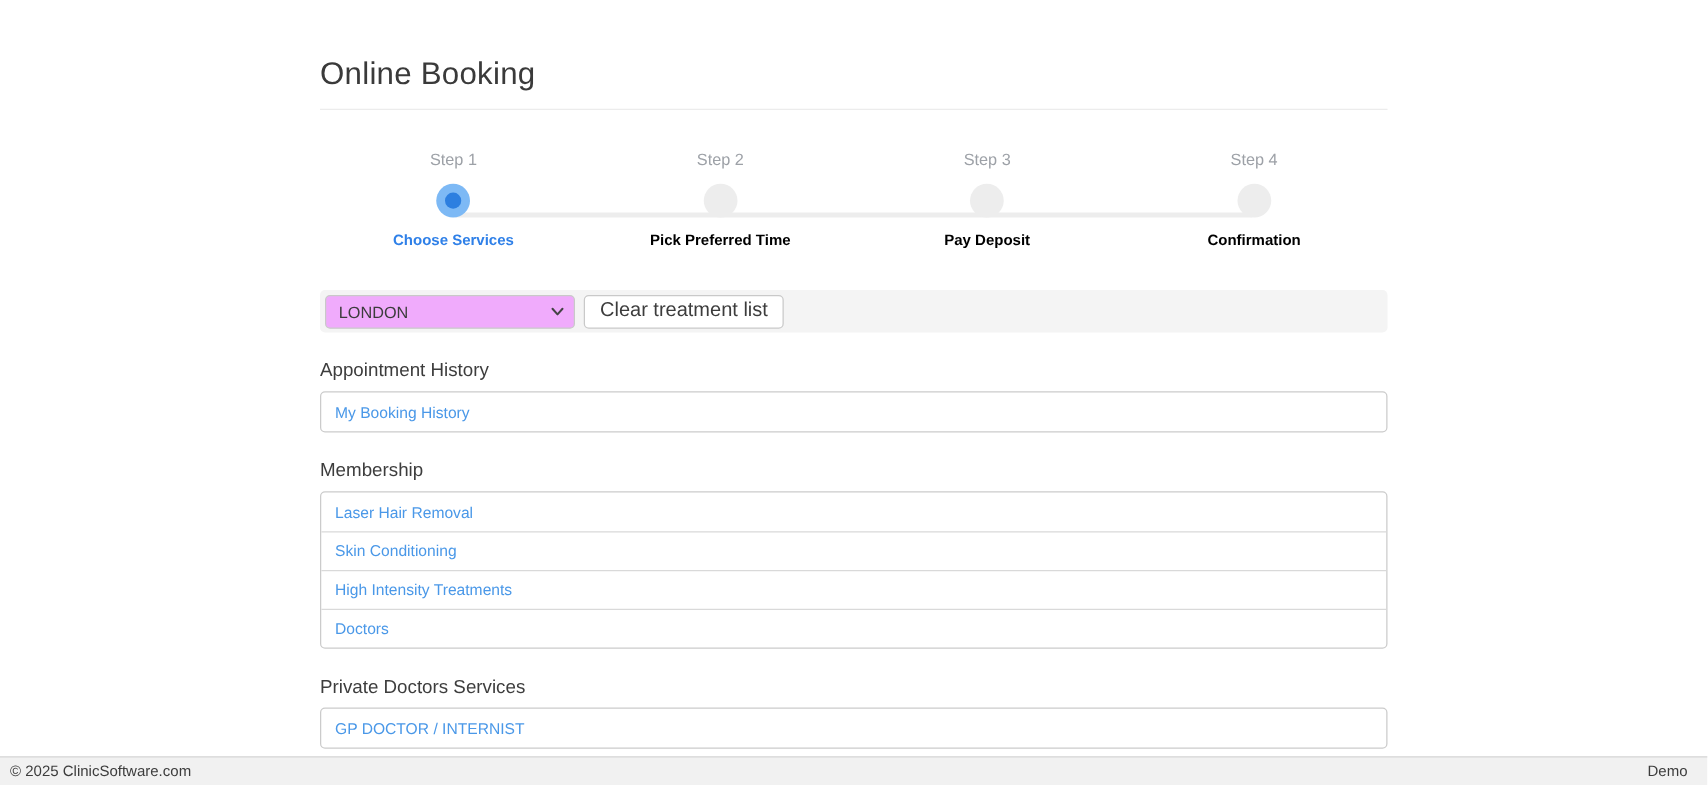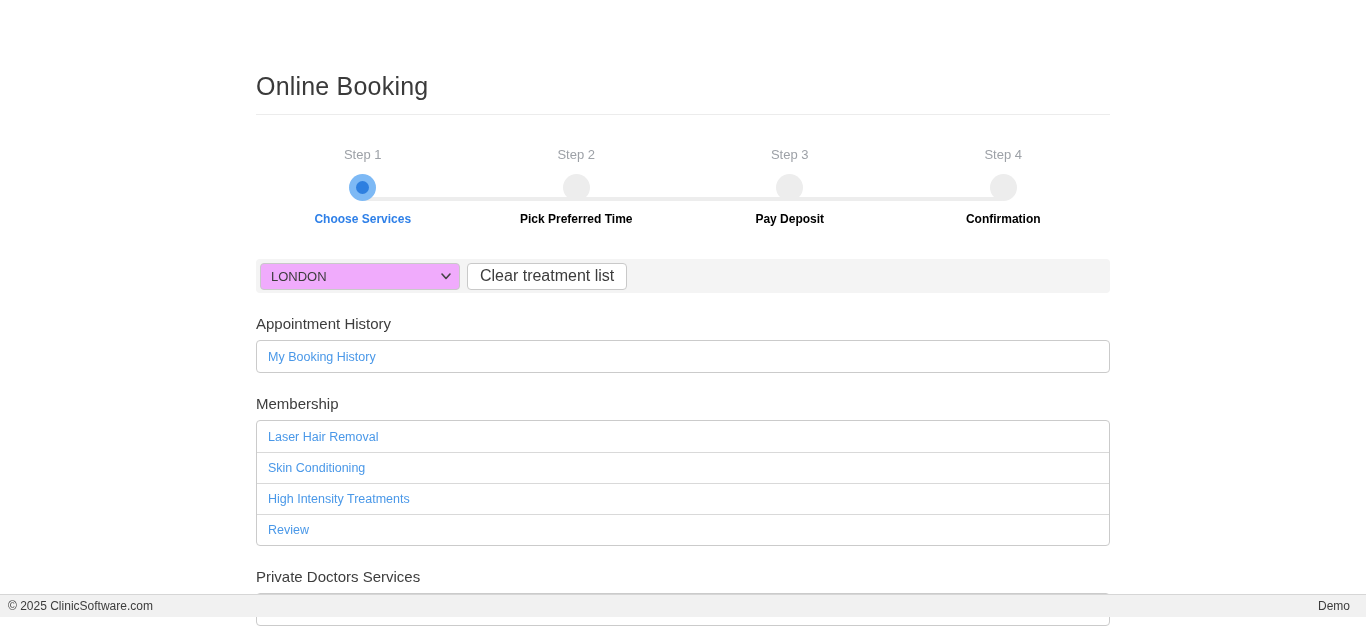--- a/index.html
+++ b/index.html
@@ -1,21 +1,21 @@
 <!DOCTYPE html>
 <html><head>
 <meta charset="utf-8">
 <style>
   * { margin:0; padding:0; box-sizing:border-box; }
   html,body { width:1366px; height:633px; overflow:hidden; }
   body {
     font-family:"Liberation Sans","DejaVu Sans",sans-serif;
     background:#ffffff; color:#3c3c3c; position:relative;
   }
-  .container { width:854px; margin:0 auto; padding-top:72px; }
+  .container { width:854px; margin:0 auto; padding-top:45px; }
 
   h1.page-title { font-size:25px; font-weight:400; color:#3a3a3a; letter-spacing:.2px; }
   hr.title-rule { border:none; border-top:1px solid #ececec; margin-top:13px; }
 
   
   .stepper { position:relative; margin-top:32px; display:flex; }
   .stepper-line { position:absolute; left:12.5%; width:75%; top:50px; height:4px; background:#ededed; border-radius:2px; }
   .step { width:25%; display:flex; flex-direction:column; align-items:center; position:relative; z-index:1; }
   .step-num { font-size:13px; color:#9da1a7; height:16px;text-align:center; }
   .step-dot-wrap { margin-top:11px; height:27px; display:flex; align-items:center; justify-content:center; }
@@ -43,21 +43,21 @@
 
   
   .section-heading { margin-top:22px; margin-bottom:8px; font-size:15px; font-weight:400; color:#3d3d3d; }
   .list-group { border:1px solid #cbcbcb; border-radius:4px; background:#fff; overflow:hidden; }
   .list-item { height:31px; display:flex; align-items:center; padding-left:11px; border-top:1px solid #d9d9d9; cursor:pointer; }
   .list-item:first-child { border-top:none; }
   .list-link { font-size:12.5px; color:#4a98e8; text-decoration:none; }
 
   
   .footer {
-    position:absolute; left:0; bottom:16px; width:100%; height:23px;
+    position:absolute; left:0; bottom:5px; width:100%; height:23px;
     background:#f1f1f1; border-top:1px solid #d6d6d6;
     display:flex; align-items:center; justify-content:space-between;
     padding:0 16px 0 8px; font-size:12px; color:#3c3c3c;
   }
 </style>
 </head>
 <body>
 
 <div class="container">
 
@@ -132,21 +132,21 @@
     <div class="list-item">
       <a class="list-link" href="#">Laser Hair Removal</a>
     </div>
     <div class="list-item">
       <a class="list-link" href="#">Skin Conditioning</a>
     </div>
     <div class="list-item">
       <a class="list-link" href="#">High Intensity Treatments</a>
     </div>
     <div class="list-item">
-      <a class="list-link" href="#">Review</a>
+      <a class="list-link" href="#">Doctors</a>
     </div>
   </div>
 
   <div class="section-heading">Private Doctors Services</div>
   <div class="list-group">
     <div class="list-item">
       <a class="list-link" href="#">GP DOCTOR / INTERNIST</a>
     </div>
   </div>
 

